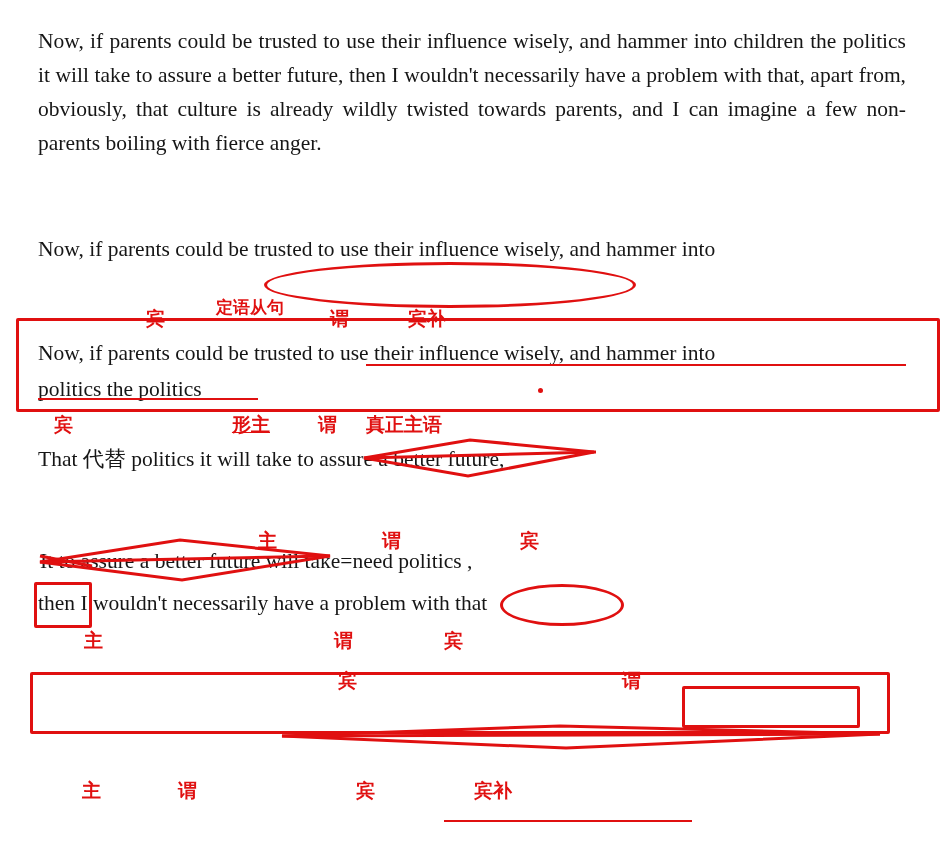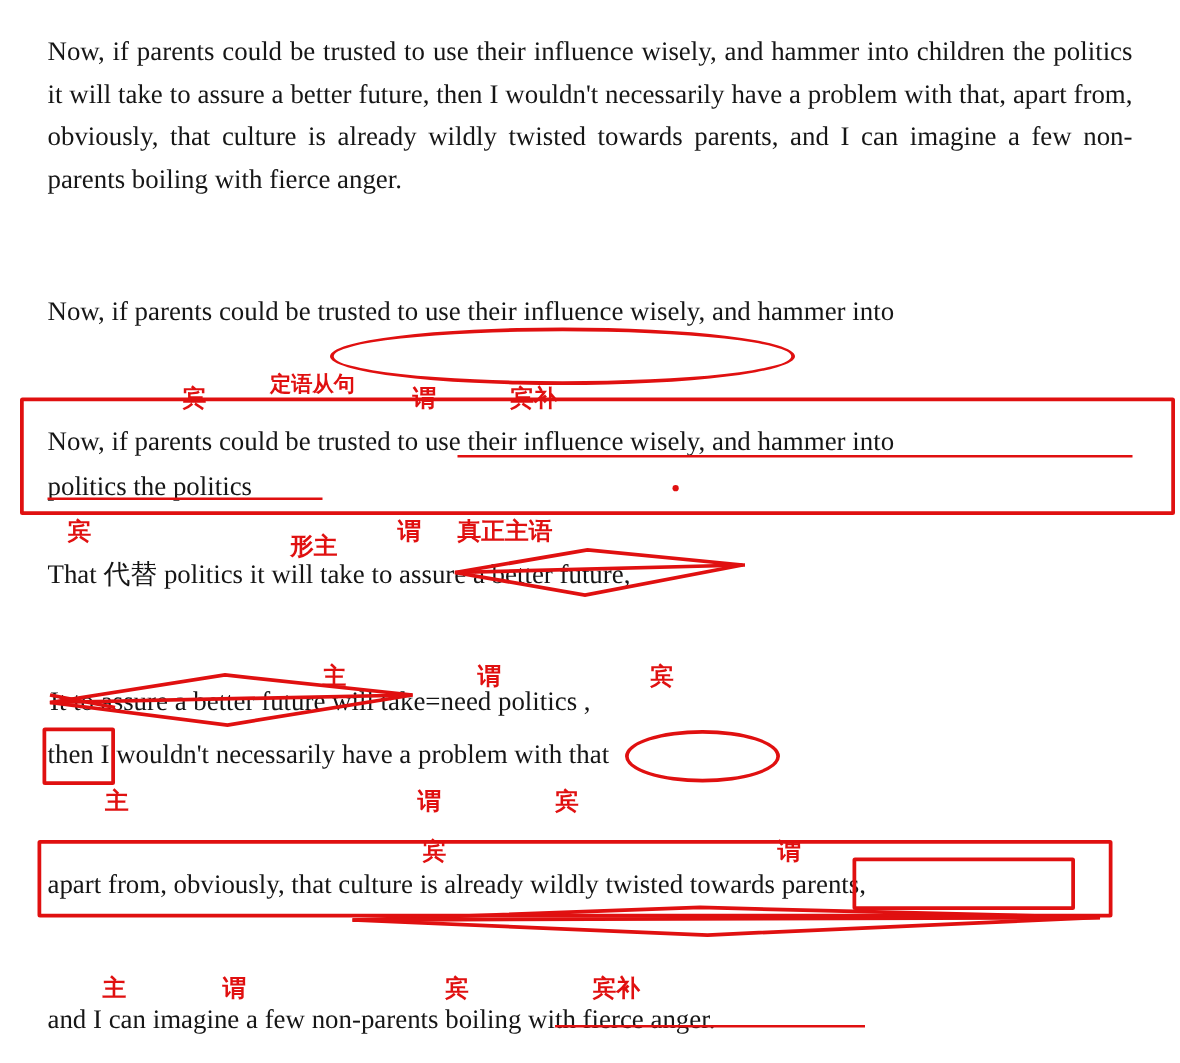--- a/index.html
+++ b/index.html
@@ -78,32 +78,30 @@
   <div class="para" style="left:38px; top:232px;">Now, if parents could be trusted to use their influence wisely, and hammer into</div>
 
   <div class="para" style="left:38px; top:336px;">Now, if parents could be trusted to use their influence wisely, and hammer into</div>
   <div class="para" style="left:38px; top:372px;">politics the politics</div>
 
   <div class="para" style="left:38px; top:442px;">That 代替  politics it will take to assure a better future,</div>
 
   <div class="para" style="left:40px; top:544px;">It to assure a better future will take=need politics ,</div>
   <div class="para" style="left:38px; top:586px;">then I wouldn't necessarily have a problem with that</div>
 
-  <div class="para" style="left:38px; top:690px;">apart from, obviously, that culture is already wildly twisted towards parents,</div>
 
-  <div class="para" style="left:38px; top:798px;">and I can imagine a few non-parents boiling with fierce anger.</div>
 
   <div class="cn" style="left:216px; top:296px; font-size:17px;">定语从句</div>
 
   <div class="cn" style="left:146px; top:306px;">宾</div>
   <div class="cn" style="left:330px; top:306px;">谓</div>
   <div class="cn" style="left:408px; top:306px;">宾补</div>
 
   <div class="cn" style="left:54px; top:412px;">宾</div>
-  <div class="cn" style="left:232px; top:424px;">形主</div>
+  <div class="cn" style="left:232px; top:412px;text-decoration:underline;">形主</div>
   <div class="cn" style="left:318px; top:412px;">谓</div>
   <div class="cn" style="left:366px; top:412px;">真正主语</div>
 
   <div class="cn" style="left:258px; top:528px;">主</div>
   <div class="cn" style="left:382px; top:528px;">谓</div>
   <div class="cn" style="left:520px; top:528px;">宾</div>
 
   <div class="cn" style="left:84px; top:628px;">主</div>
   <div class="cn" style="left:334px; top:628px;">谓</div>
   <div class="cn" style="left:444px; top:628px;">宾</div>

